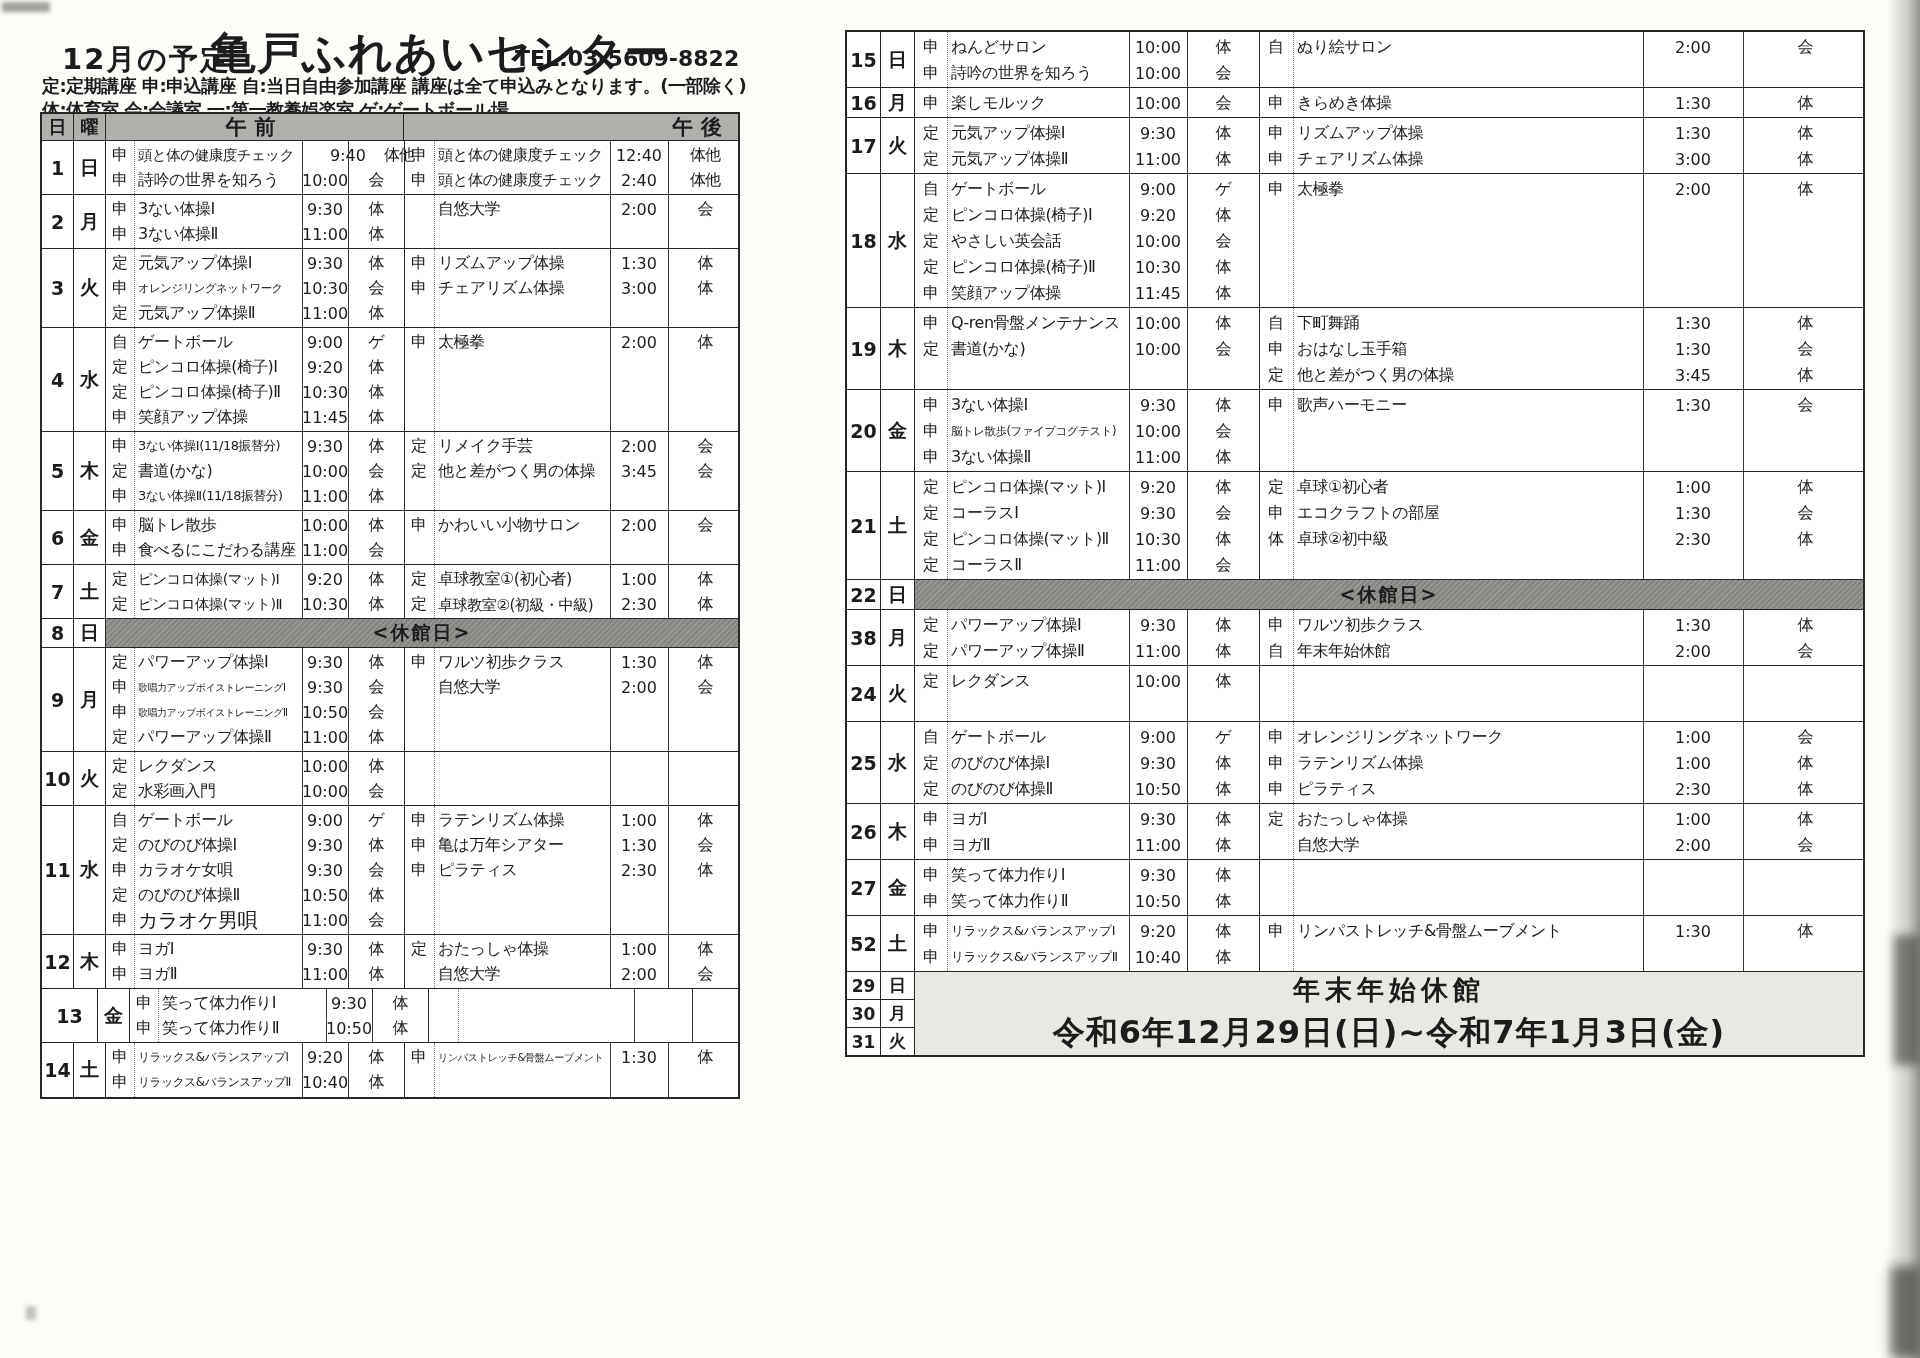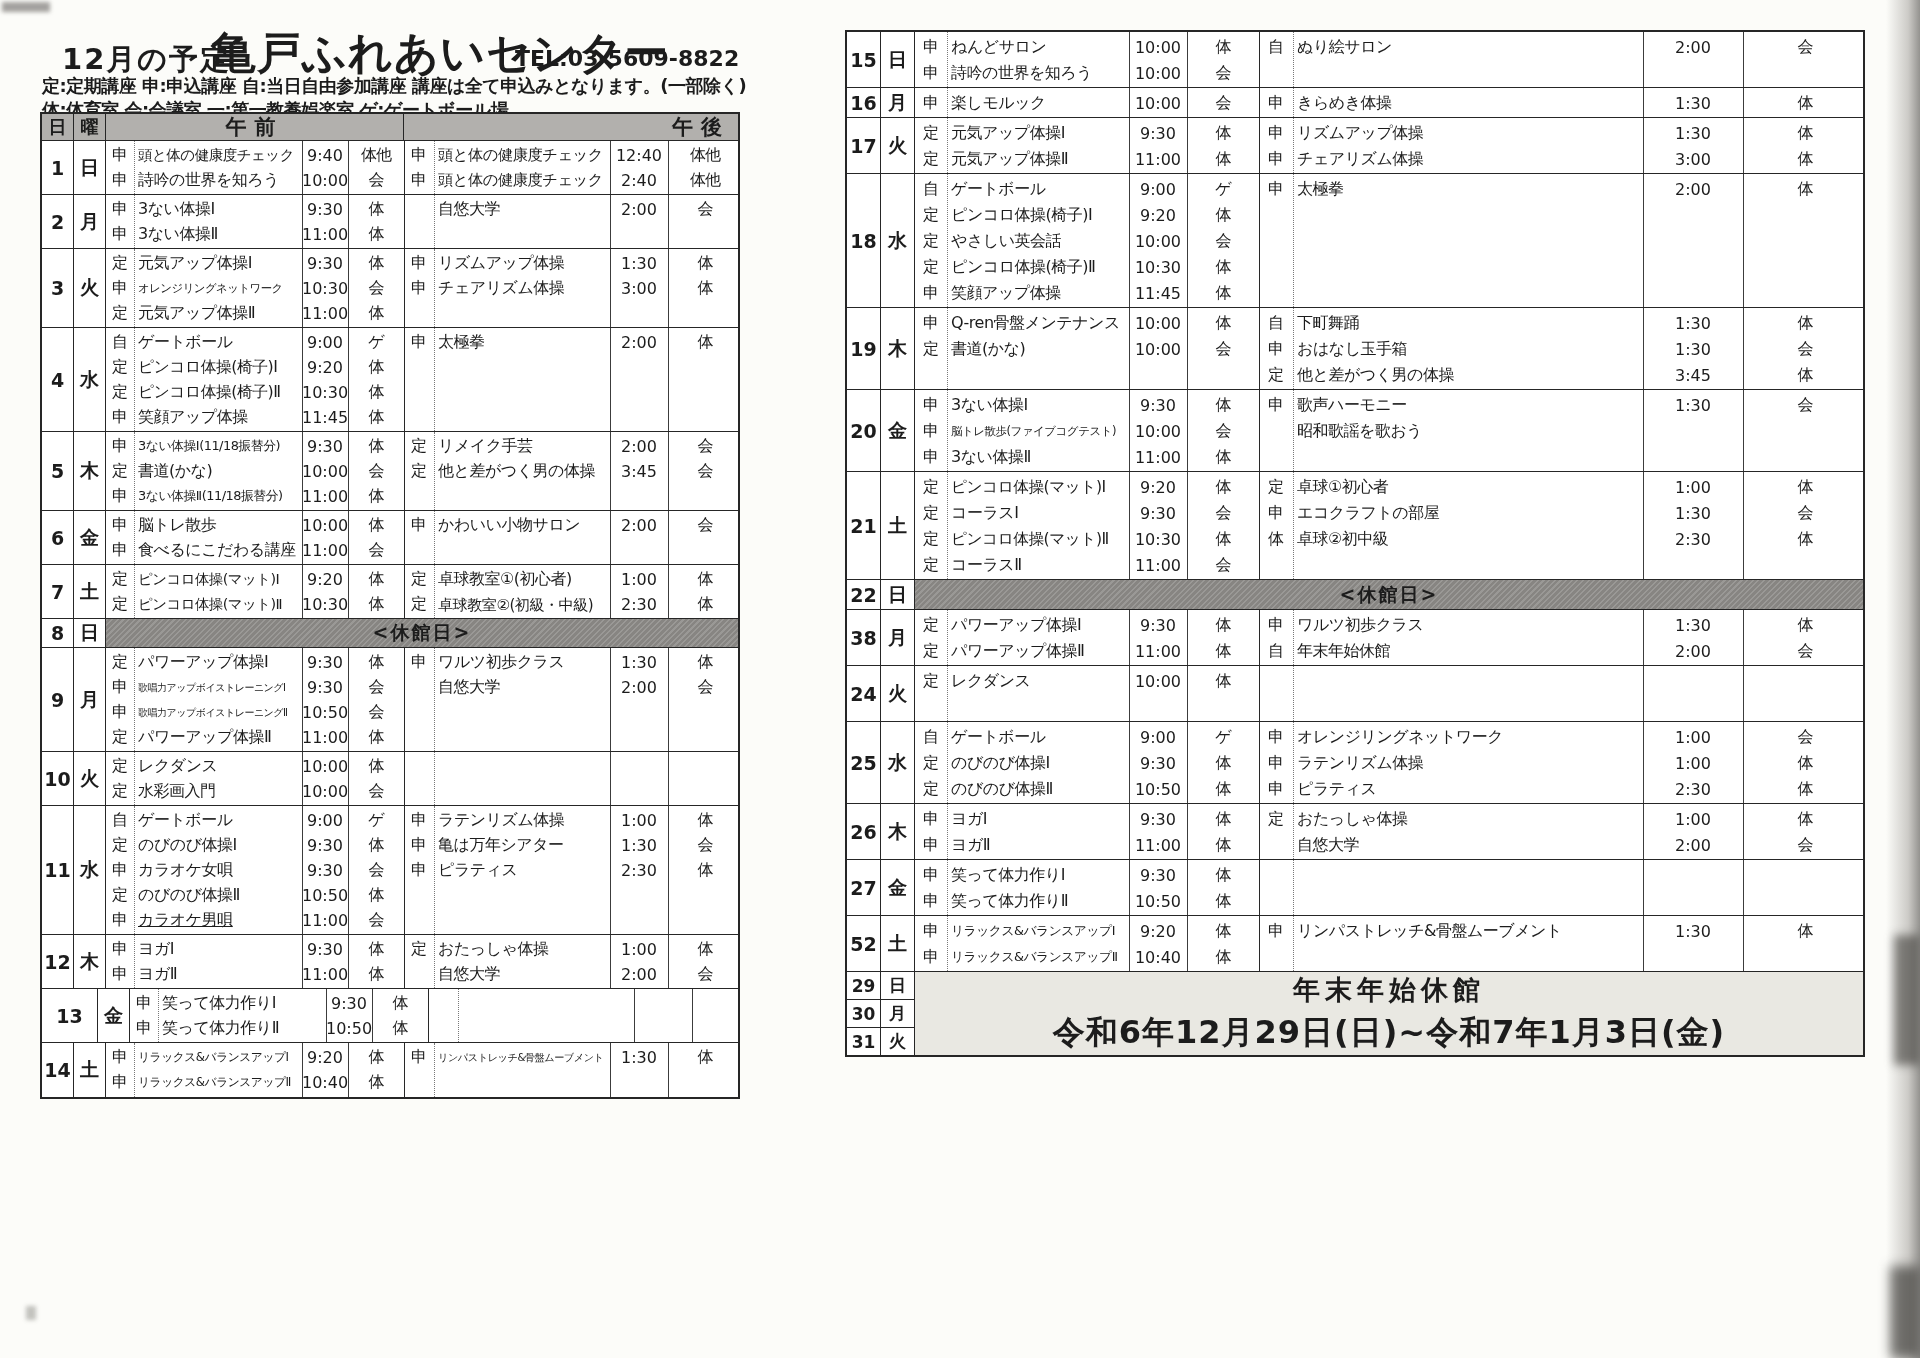--- a/index.html
+++ b/index.html
@@ -85,21 +85,21 @@
         <div class="hcell hc-pm" style="flex: 1 1 0%;">午後</div>
       </div>
       <div class="blk" style="min-height: 54px;">
         <div class="dcell" style="width: 32px;">1</div>
         <div class="wcell" style="width: 32px;">日</div>
         <div class="sess">
           <div class="col" style="width: 298px;">
             <div class="ent" style="height: 25px;">
               <span class="em" style="width: 28px;">申</span>
               <span class="en" style="width: 168px; font-size: 14.5px;">頭と体の健康度チェック</span>
-              <span class="et" style="width: 46px;">9:40</span>
+              <span class="et" style="width: 46px; margin-left: 23px;">9:40</span>
               <span class="ep" style="width: 56px;">体他</span>
             </div>
             <div class="ent" style="height: 25px;">
               <span class="em" style="width: 28px;">申</span>
               <span class="en" style="width: 168px; font-size: 16px;">詩吟の世界を知ろう</span>
               <span class="et" style="width: 46px;">10:00</span>
               <span class="ep" style="width: 56px;">会</span>
             </div>
           </div>
           <div class="col" style="width: 338px;">
@@ -487,21 +487,21 @@
               <span class="ep" style="width: 56px;">会</span>
             </div>
             <div class="ent" style="height: 25px;">
               <span class="em" style="width: 28px;">定</span>
               <span class="en" style="width: 168px; font-size: 16px;">のびのび体操Ⅱ</span>
               <span class="et" style="width: 46px;">10:50</span>
               <span class="ep" style="width: 56px;">体</span>
             </div>
             <div class="ent" style="height: 25px;">
               <span class="em" style="width: 28px;">申</span>
-              <span class="en" style="width: 168px; font-size: 16px; text-decoration: underline;">カラオケ男唄</span>
+              <span class="en" style="width: 168px; font-size: 20px;">カラオケ男唄</span>
               <span class="et" style="width: 46px;">11:00</span>
               <span class="ep" style="width: 56px;">会</span>
             </div>
           </div>
           <div class="col" style="width: 338px;">
             <div class="ent" style="height: 25px;">
               <span class="em" style="width: 30px;">申</span>
               <span class="en" style="width: 176px; font-size: 16px;">ラテンリズム体操</span>
               <span class="et" style="width: 58px;">1:00</span>
               <span class="ep" style="width: 74px;">体</span>
@@ -862,26 +862,20 @@
               <span class="et" style="width: 58px;">11:00</span>
               <span class="ep" style="width: 72px;">体</span>
             </div>
           </div>
           <div class="col" style="width: 608px;">
             <div class="ent" style="height: 26px;">
               <span class="em" style="width: 34px;">申</span>
               <span class="en" style="width: 350px; font-size: 16px;">歌声ハーモニー</span>
               <span class="et" style="width: 100px;">1:30</span>
               <span class="ep" style="width: 124px;">会</span>
-            </div>
-            <div class="ent" style="height: 26px;">
-              <span class="em" style="width: 34px;"></span>
-              <span class="en" style="width: 350px; font-size: 16px;">昭和歌謡を歌おう</span>
-              <span class="et" style="width: 100px;"></span>
-              <span class="ep" style="width: 124px;"></span>
             </div>
           </div>
           <div class="vl dot" style="left: 32px;"></div>
           <div class="vl" style="left: 214px;"></div>
           <div class="vl" style="left: 272px;"></div>
           <div class="vl sep" style="left: 344px;"></div>
           <div class="vl dot" style="left: 378px;"></div>
           <div class="vl" style="left: 728px;"></div>
           <div class="vl" style="left: 828px;"></div>
         </div>

